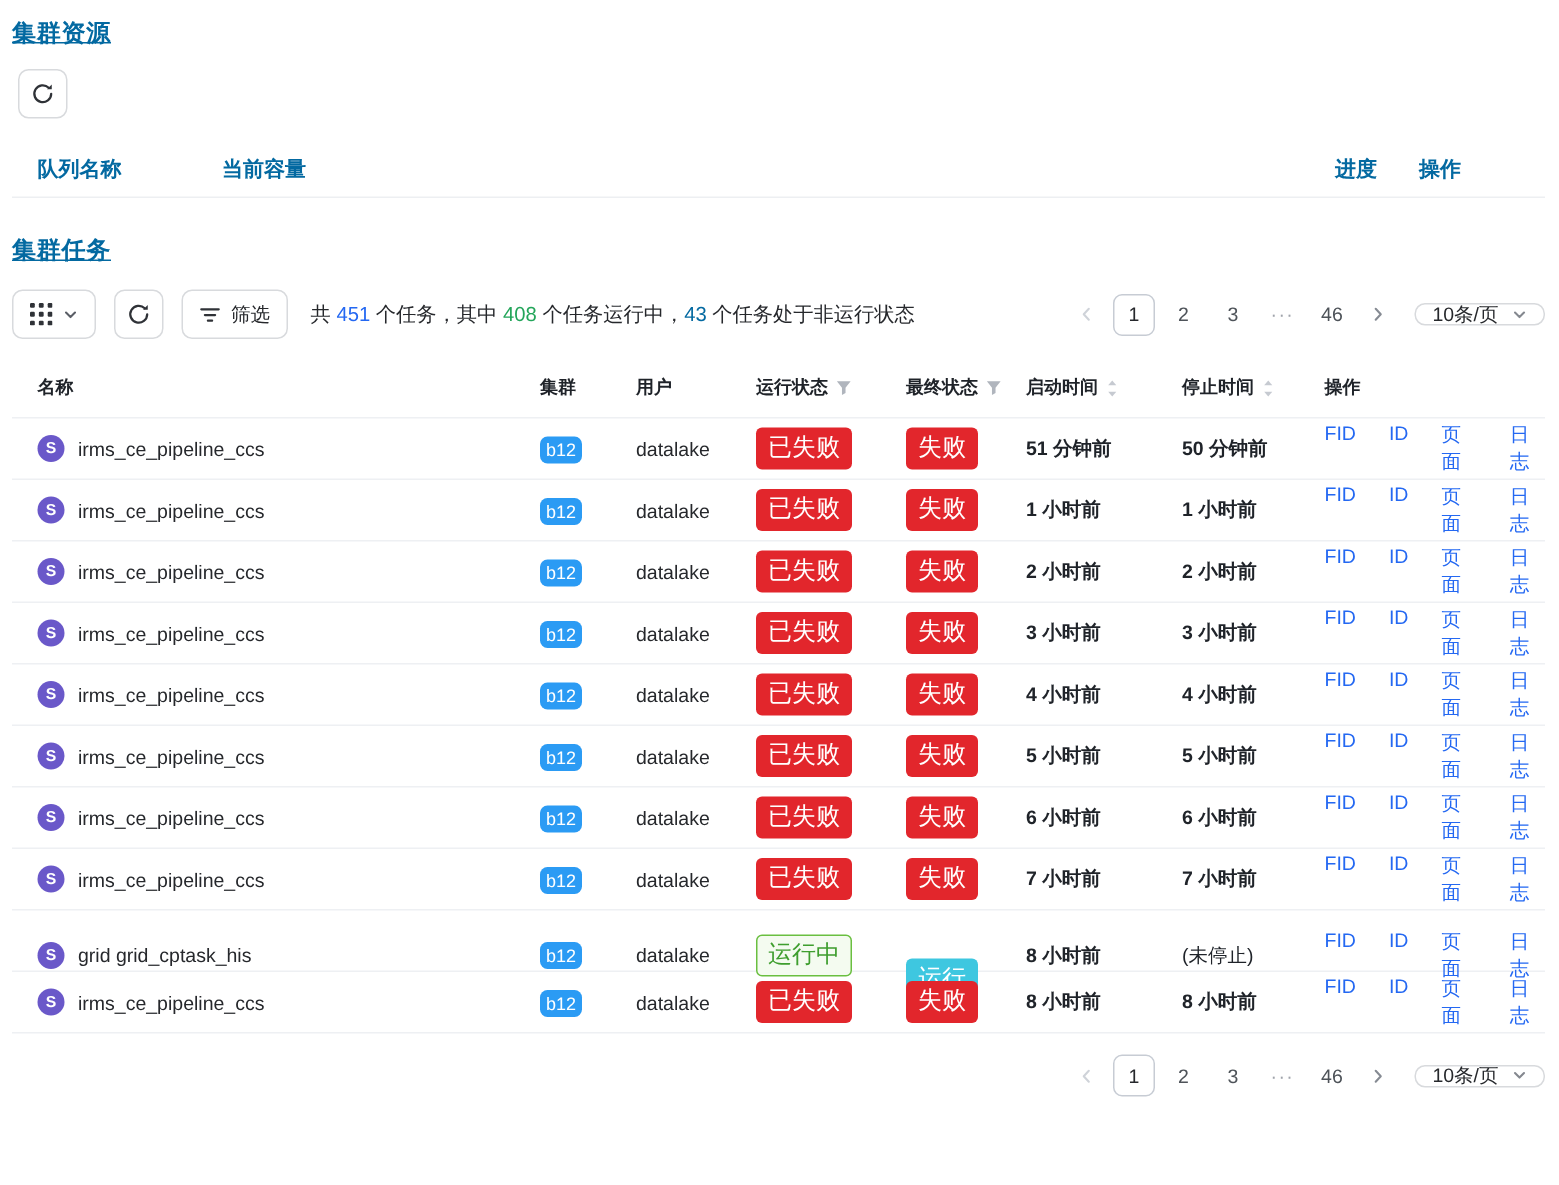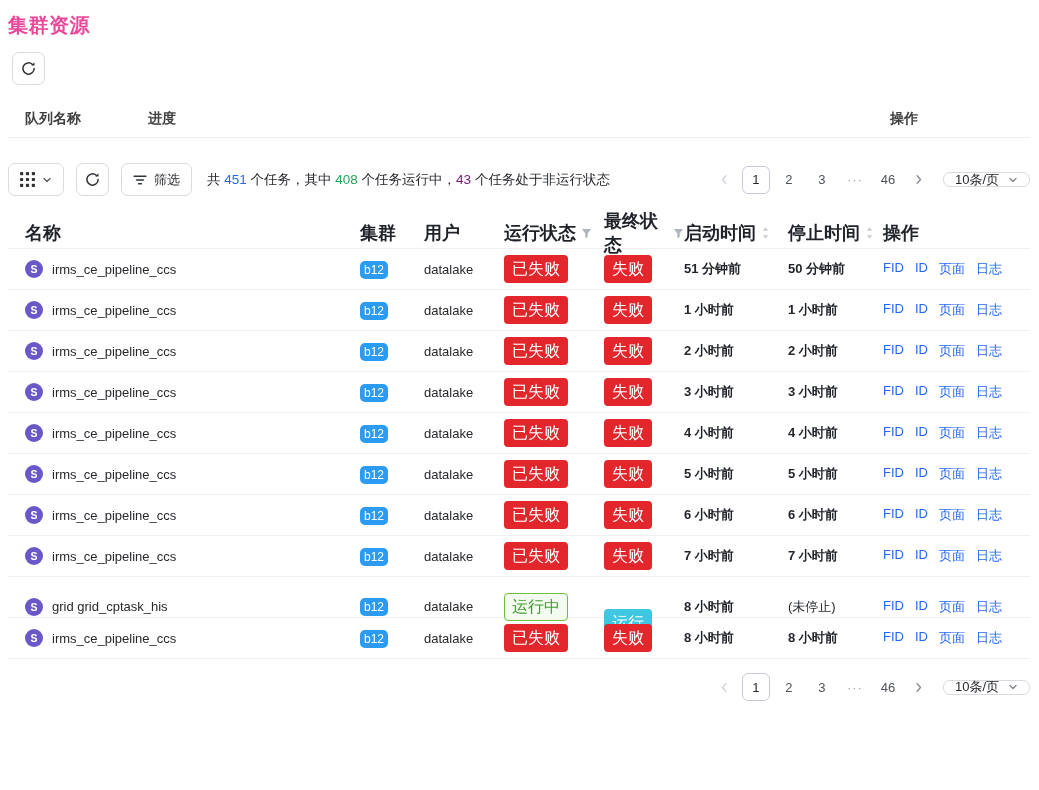--- a/index.html
+++ b/index.html
@@ -3,86 +3,86 @@
 <meta charset="utf-8">
 <style>
   * { box-sizing: border-box; margin: 0; padding: 0; }
   html, body { background: #fff; }
   body {
     width: 1039px; height: 790px; overflow: hidden;
     font-family: "Liberation Sans", "DejaVu Sans", sans-serif;
     font-size: 13px; color: #26282c;
   }
   .page { padding: 12px 9px 10px 8px; }
-  h2 { font-size: 20px; font-weight: 700; color: #ec4899; letter-spacing: .5px; }
+  h2 { font-size: 16px; font-weight: 700; color: #0369a1; letter-spacing: .5px; text-decoration: underline; }
 
   
   .icon-btn, .btn {
     height: 33px; border: 1px solid #d8dadd; border-radius: 7px; background: #fff;
     display: inline-flex; align-items: center; justify-content: center; cursor: pointer;
   }
   .icon-btn { width: 33px; }
   .btn { gap: 7px; padding: 0 11px; font-size: 13px; color: #26282c; }
 
   
   .sec1 .icon-btn { margin: 13px 0 0 4px; }
   .rtable { margin-top: 15px; }
   .rhead, .rrow {
     display: grid; grid-template-columns: 123px 1fr 56px 84px;
     align-items: center; padding-left: 17px; border-bottom: 1px solid #edeff2;
   }
-  .rhead { height: 38px; font-size: 14px; font-weight: 700; color: #404040; }
+  .rhead { height: 38px; font-size: 14px; font-weight: 700; color: #0369a1; }
   .rrow  { height: 45px; font-size: 13px; }
   .pbar  { height: 7px; background: #ececef; border-radius: 4px; margin-right: 20px; overflow: hidden; }
   .pfill { height: 100%; background: #2d7ff9; border-radius: 4px; }
   a.link { color: #2468f2; text-decoration: none; cursor: pointer; }
 
   
   .sec2 { margin-top: 25px; }
   .toolbar { display: flex; align-items: center; gap: 12px; margin: 15px 0 13px; }
   .summary { font-size: 13.5px; color: #26282c; margin-left: 3px; white-space: nowrap; }
   .summary .n { font-weight: 400; }
-  .n.blue { color: #2468f2; } .n.green { color: #23a55a; } .n.red { color: #701a75; margin-top: 10px; }
+  .n.blue { color: #2468f2; } .n.green { color: #23a55a; } .n.red { color: #0369a1; margin-top: 10px; }
 
   
   .pagination { display: flex; align-items: center; gap: 5px; margin-left: auto; }
   .pg-btn { width: 24px; height: 26px; display: inline-flex; align-items: center; justify-content: center; cursor: pointer; }
   .pg-num {
     min-width: 28px; height: 28px; display: inline-flex; align-items: center; justify-content: center;
     font-size: 13px; color: #4e5359; border-radius: 6px; cursor: pointer; padding: 0 4px;
   }
   .pg-num.active { border: 1px solid #c7ccd4; color: #26282c; }
   .pg-num.ellipsis { color: #a0a4ab; letter-spacing: 1px; }
   .pg-size {
     height: 15px; border: 1px solid #d8dadd; border-radius: 7px; background: #fff;
     display: inline-flex; align-items: center; gap: 9px; padding: 0 11px; font-size: 13px; margin-left: 7px; cursor: pointer;
   }
 
   
   .thead, .trow {
     display: grid; grid-template-columns: 335px 64px 80px 100px 80px 104px 95px 1fr;
     align-items: center; padding-left: 17px; border-bottom: 1px solid #eef0f3;
   }
-  .thead { height: 40px; font-size: 18px; font-weight: 700; color: #1f2329; }
+  .thead { height: 40px; font-size: 12px; font-weight: 700; color: #1f2329; }
   .trow  { height: 41px; font-size: 13px; }
   .hcell { display: flex; align-items: center; gap: 5px; }
   .namec { display: flex; align-items: center; }
   .avatar {
     width: 18px; height: 18px; border-radius: 50%; background: #6a58c9; color: #fff;
     font-size: 10.5px; font-weight: 700; display: inline-flex; align-items: center; justify-content: center;
     margin-right: 9px; flex: none;
   }
   .cbadge { background: #2b9bf4; color: #fff; font-size: 12px; padding: 2px 4px; border-radius: 5px; }
   .badge  { display: inline-block; font-size: 16px; padding: 3px 8px; border-radius: 4px; line-height: 1.35; color: #fff; }
   .st-failed  { background: #e2262c; }
   .st-running { background: #f4fbf0; border: 1px solid #6abf40; color: #3f9e2f; padding: 2px 7px; }
   .st-run     { background: #3ec7e0; margin-top: 32px; }
   .time { font-weight: 700; color: #1f2329; }
   .time.plain { font-weight: 400; }
-  .ops { display: flex; gap: 11px; }
+  .ops { display: flex; gap: 22px; }
   .ops a { color: #2468f2; text-decoration: none; font-size: 13px; cursor: pointer; }
   .bottom-bar { display: flex; align-items: center; margin-top: 14px; }
   svg { display: block; }
 </style>
 </head>
 <body>
 
 <div class="page">
 
   <section class="sec1">
@@ -93,27 +93,29 @@
         <svg width="15" height="15" viewBox="0 0 16 16">
             <path d="M14 8a6 6 0 1 1-1.76-4.24" fill="none" stroke="#2f3237" stroke-width="1.6" stroke-linecap="round"></path>
             <path d="M14.4 1.4v3.4h-3.4z" fill="#2f3237"></path>
           </svg>
       </span>
     </button>
 
     <div class="rtable">
       <div class="rhead">
         <div>队列名称</div>
+        <div>当前容量</div>
         <div>进度</div>
         <div>操作</div>
       </div>
     </div>
   </section>
 
   <section class="sec2">
+    <h2>集群任务</h2>
 
     <div class="toolbar">
       <button class="btn">
         <span>
           <svg width="15" height="15" viewBox="0 0 15 15" fill="#2f3237">
               <rect x="0" y="0" width="3.2" height="3.2" rx=".8"></rect>
               <rect x="5.9" y="0" width="3.2" height="3.2" rx=".8"></rect>
               <rect x="11.8" y="0" width="3.2" height="3.2" rx=".8"></rect>
               <rect x="0" y="5.9" width="3.2" height="3.2" rx=".8"></rect>
               <rect x="5.9" y="5.9" width="3.2" height="3.2" rx=".8"></rect>

